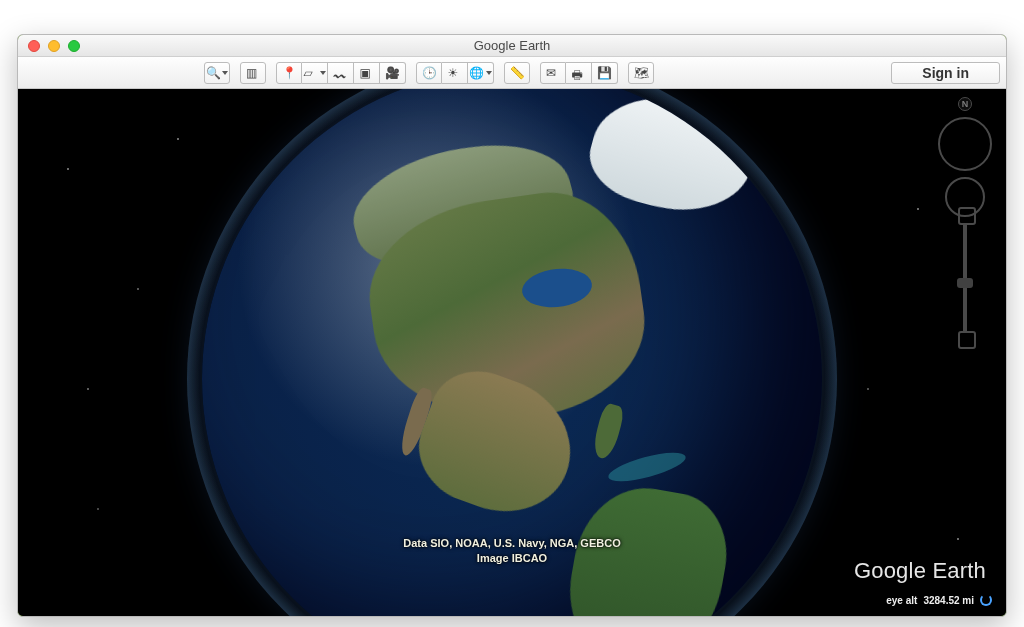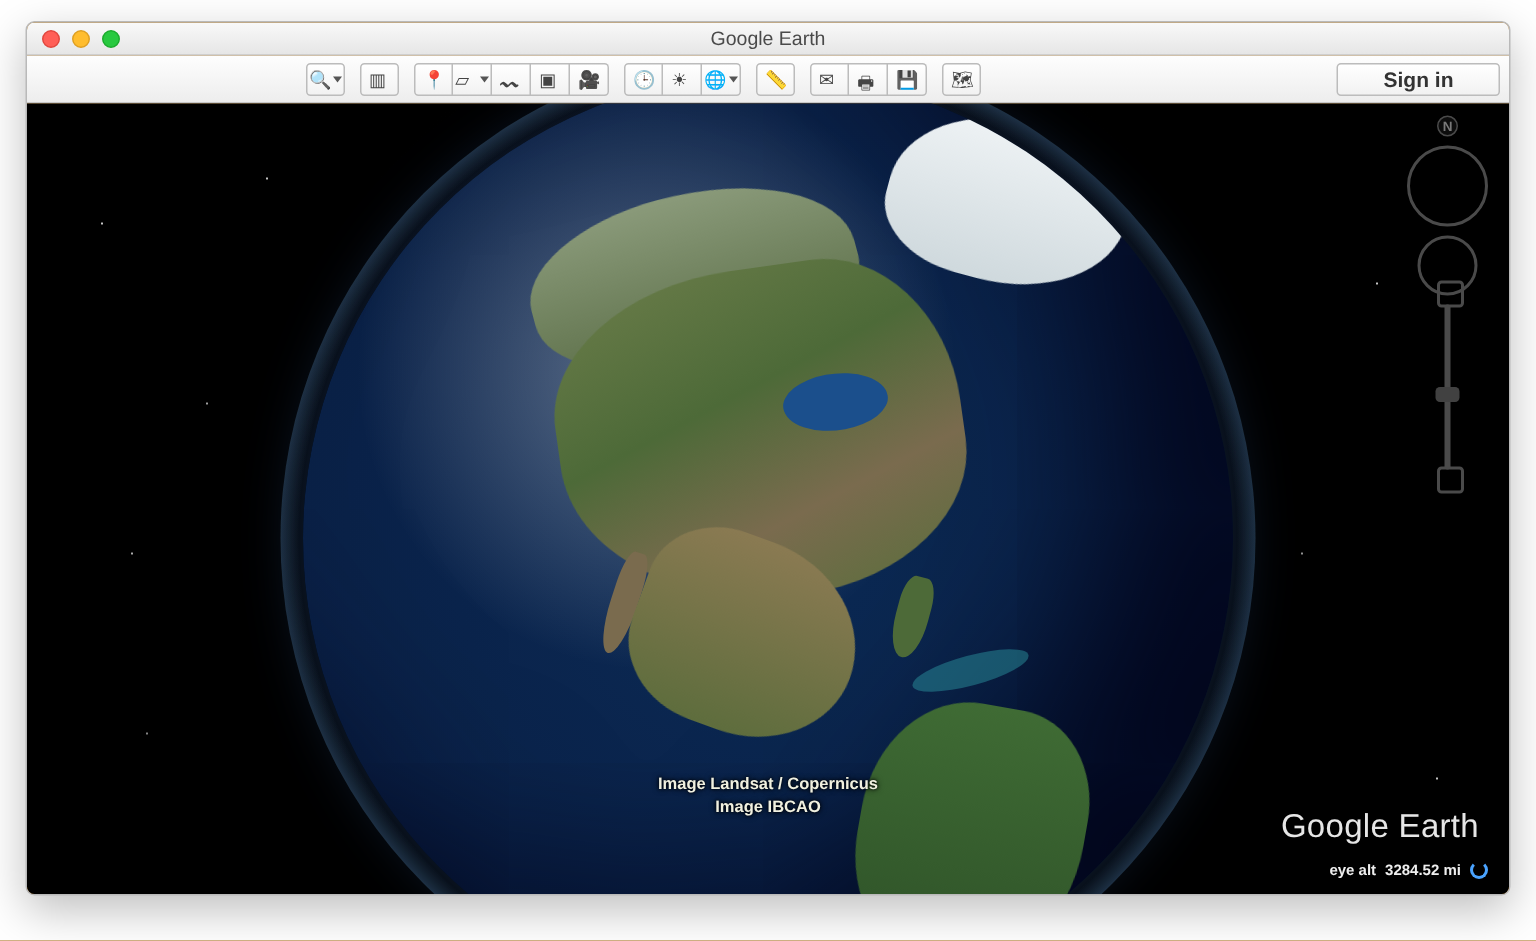--- a/index.html
+++ b/index.html
@@ -6,24 +6,24 @@
   body {
     font-family: -apple-system, "Helvetica Neue", Arial, sans-serif;
     background: #fff;
     width: 1024px;
     height: 627px;
     overflow: hidden;
   }
   .window {
     width: 990px;
     height: 583px;
-    margin: 14px auto 0 auto;
+    margin: 34px auto 0 auto;
     border: 1px solid #b9b9b9;
     border-radius: 6px;
-    background: #a16207;
+    background: #4d7c0f;
     box-shadow: 0 10px 30px rgba(0,0,0,0.25);
     overflow: hidden;
     display: flex;
     flex-direction: column;
   }
   
   .titlebar {
     height: 22px;
     background: linear-gradient(#f9f9f9, #e6e6e6);
     border-bottom: 1px solid #cfcfcf;
@@ -343,21 +343,21 @@
         <div class="lakes"></div>
         <div class="florida"></div>
         <div class="baja"></div>
         <div class="land mex"></div>
         <div class="carib"></div>
         <div class="land sa"></div>
       </div>
     </div>
 
     <div class="attrib">
-      <div>Image Landsat / Copernicus</div>
+      <div>Data SIO, NOAA, U.S. Navy, NGA, GEBCO</div>
       <div>Image IBCAO</div>
     </div>
 
     <div class="watermark">
       <span>Google</span>
       <b>Earth</b>
     </div>
 
     <div class="eyealt">
       <span>eye alt</span>

